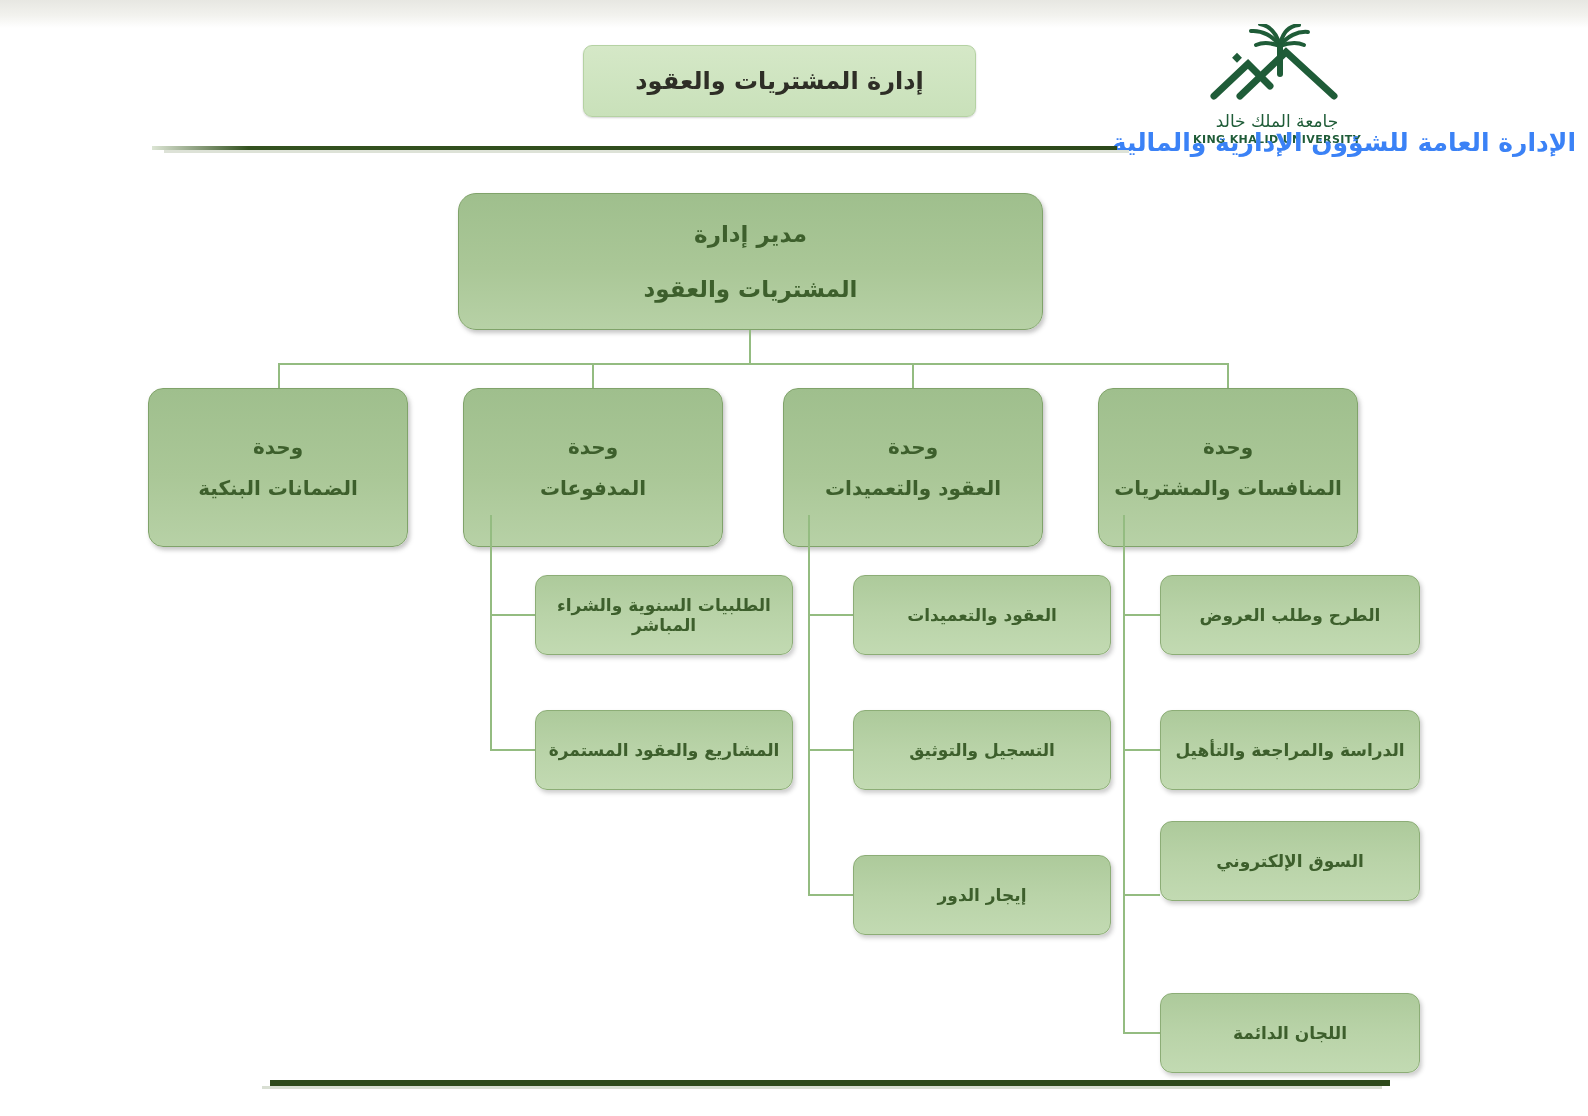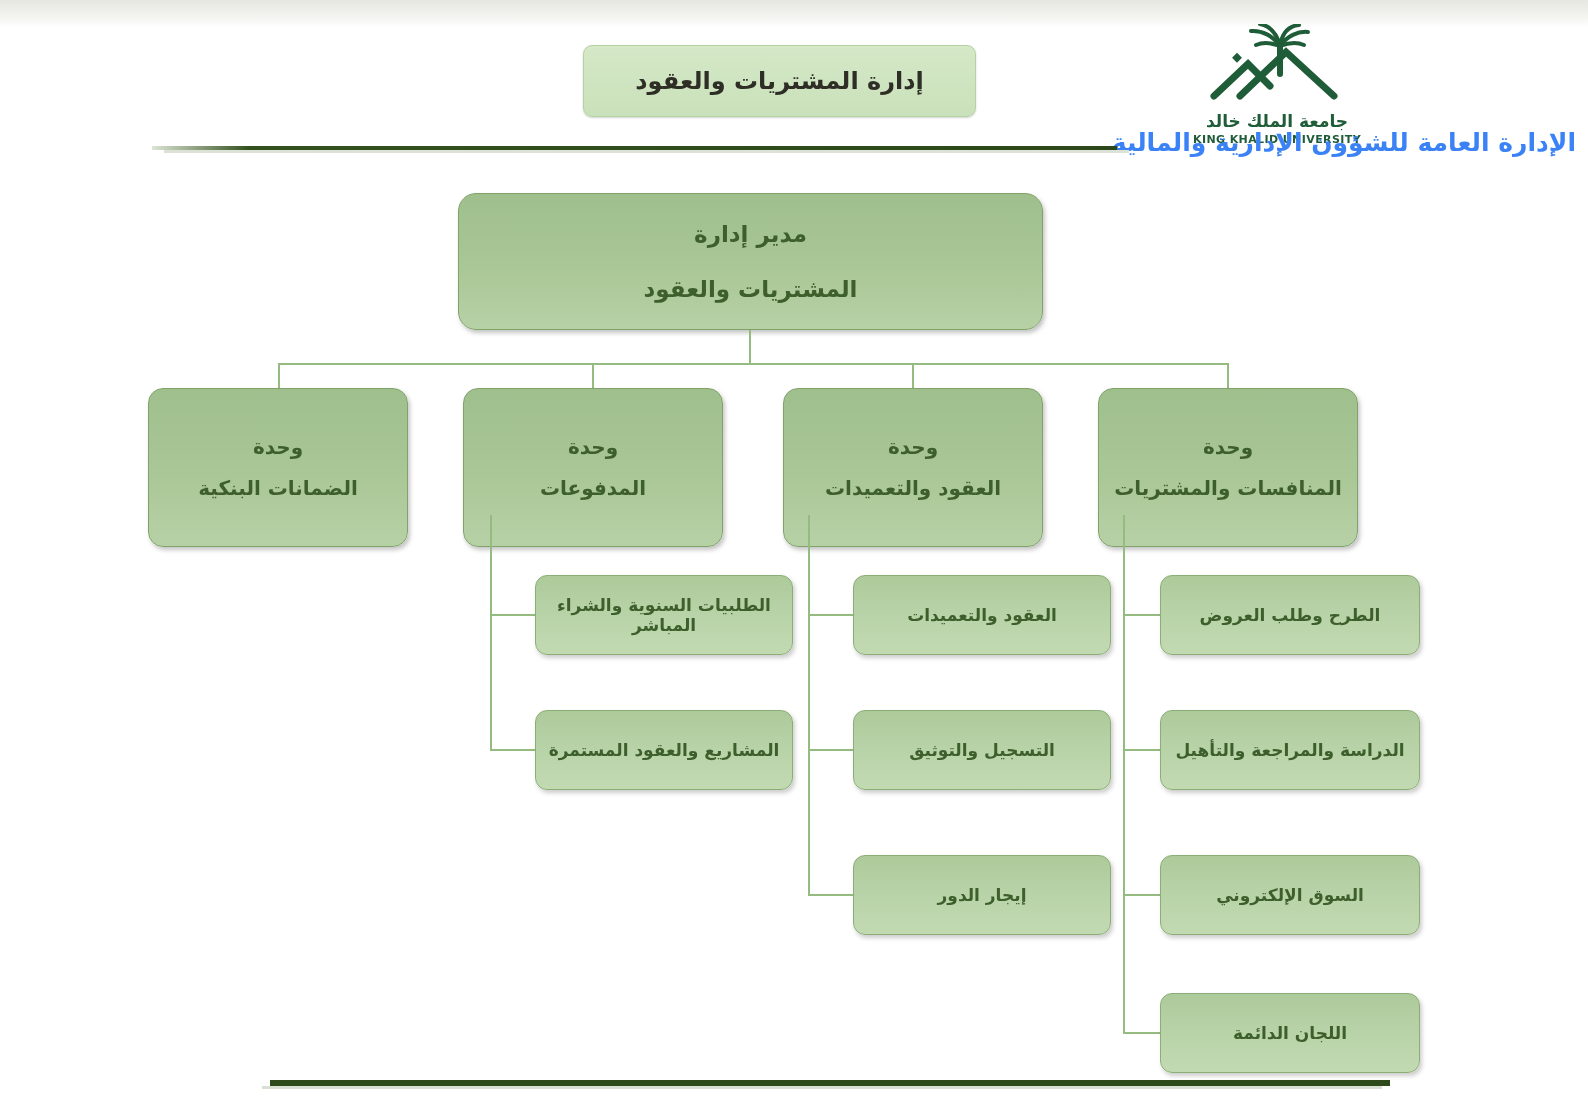--- a/index.html
+++ b/index.html
@@ -10,21 +10,21 @@
     background:linear-gradient(180deg,#e7e7e2 0%,#f2f2ee 55%,#ffffff 100%); }
 
   .title-box { position:absolute; left:583px; top:45px; width:393px; height:72px;
     background:linear-gradient(180deg,#d5e8c7 0%,#c9e1ba 100%);
     border:1px solid #b5d2a3; border-radius:9px;
     box-shadow:0 1px 2px rgba(0,0,0,.18);
     display:flex; align-items:center; justify-content:center;
     font-size:24px; font-weight:bold; color:#2e2e26; direction:rtl; }
 
   .logo { position:absolute; left:1188px; top:24px; width:178px; text-align:center; }
-  .logo-ar { font-size:17px; font-weight:bold; color:#1f5c38; direction:rtl; line-height:1.1; }
+  .logo-ar { font-size:17px; font-weight:normal; color:#1f5c38; direction:rtl; line-height:1.1; }
   .logo-en { font-size:11px; font-weight:bold; color:#1f5c38; letter-spacing:.4px; margin-top:2px; }
 
   .subtitle { position:absolute; right:12px; top:128px; font-size:25px; font-weight:bold;
     color:#3b82f6; direction:rtl; }
 
   .header-rule { position:absolute; left:152px; top:146px; width:965px; height:4px;
     background:linear-gradient(90deg,#dce5d4 0%,#33511f 10%,#2c481a 100%); }
   .header-rule::after { content:""; position:absolute; left:12px; top:4px; width:100%; height:3px;
     background:#dde2d7; }
 
@@ -130,18 +130,18 @@
 
   <div class="leaf-node" style="left:535px; top:575px;">الطلبيات السنوية والشراء المباشر</div>
   <div class="leaf-node" style="left:535px; top:710px;">المشاريع والعقود المستمرة</div>
 
   <div class="leaf-node" style="left:853px; top:575px;">العقود والتعميدات</div>
   <div class="leaf-node" style="left:853px; top:710px;">التسجيل والتوثيق</div>
   <div class="leaf-node" style="left:853px; top:855px;">إيجار الدور</div>
 
   <div class="leaf-node" style="left:1160px; top:575px; width:260px;">الطرح وطلب العروض</div>
   <div class="leaf-node" style="left:1160px; top:710px; width:260px;">الدراسة والمراجعة والتأهيل</div>
-  <div class="leaf-node" style="left:1160px; top:855px; width:260px;">السوق الإلكتروني</div>
+  <div class="leaf-node" style="left:1160px; top:821px; width:260px;">السوق الإلكتروني</div>
   <div class="leaf-node" style="left:1160px; top:993px; width:260px;">اللجان الدائمة</div>
 
   <div class="bottom-rule"></div>
 
 </div>
 
 </body></html>

